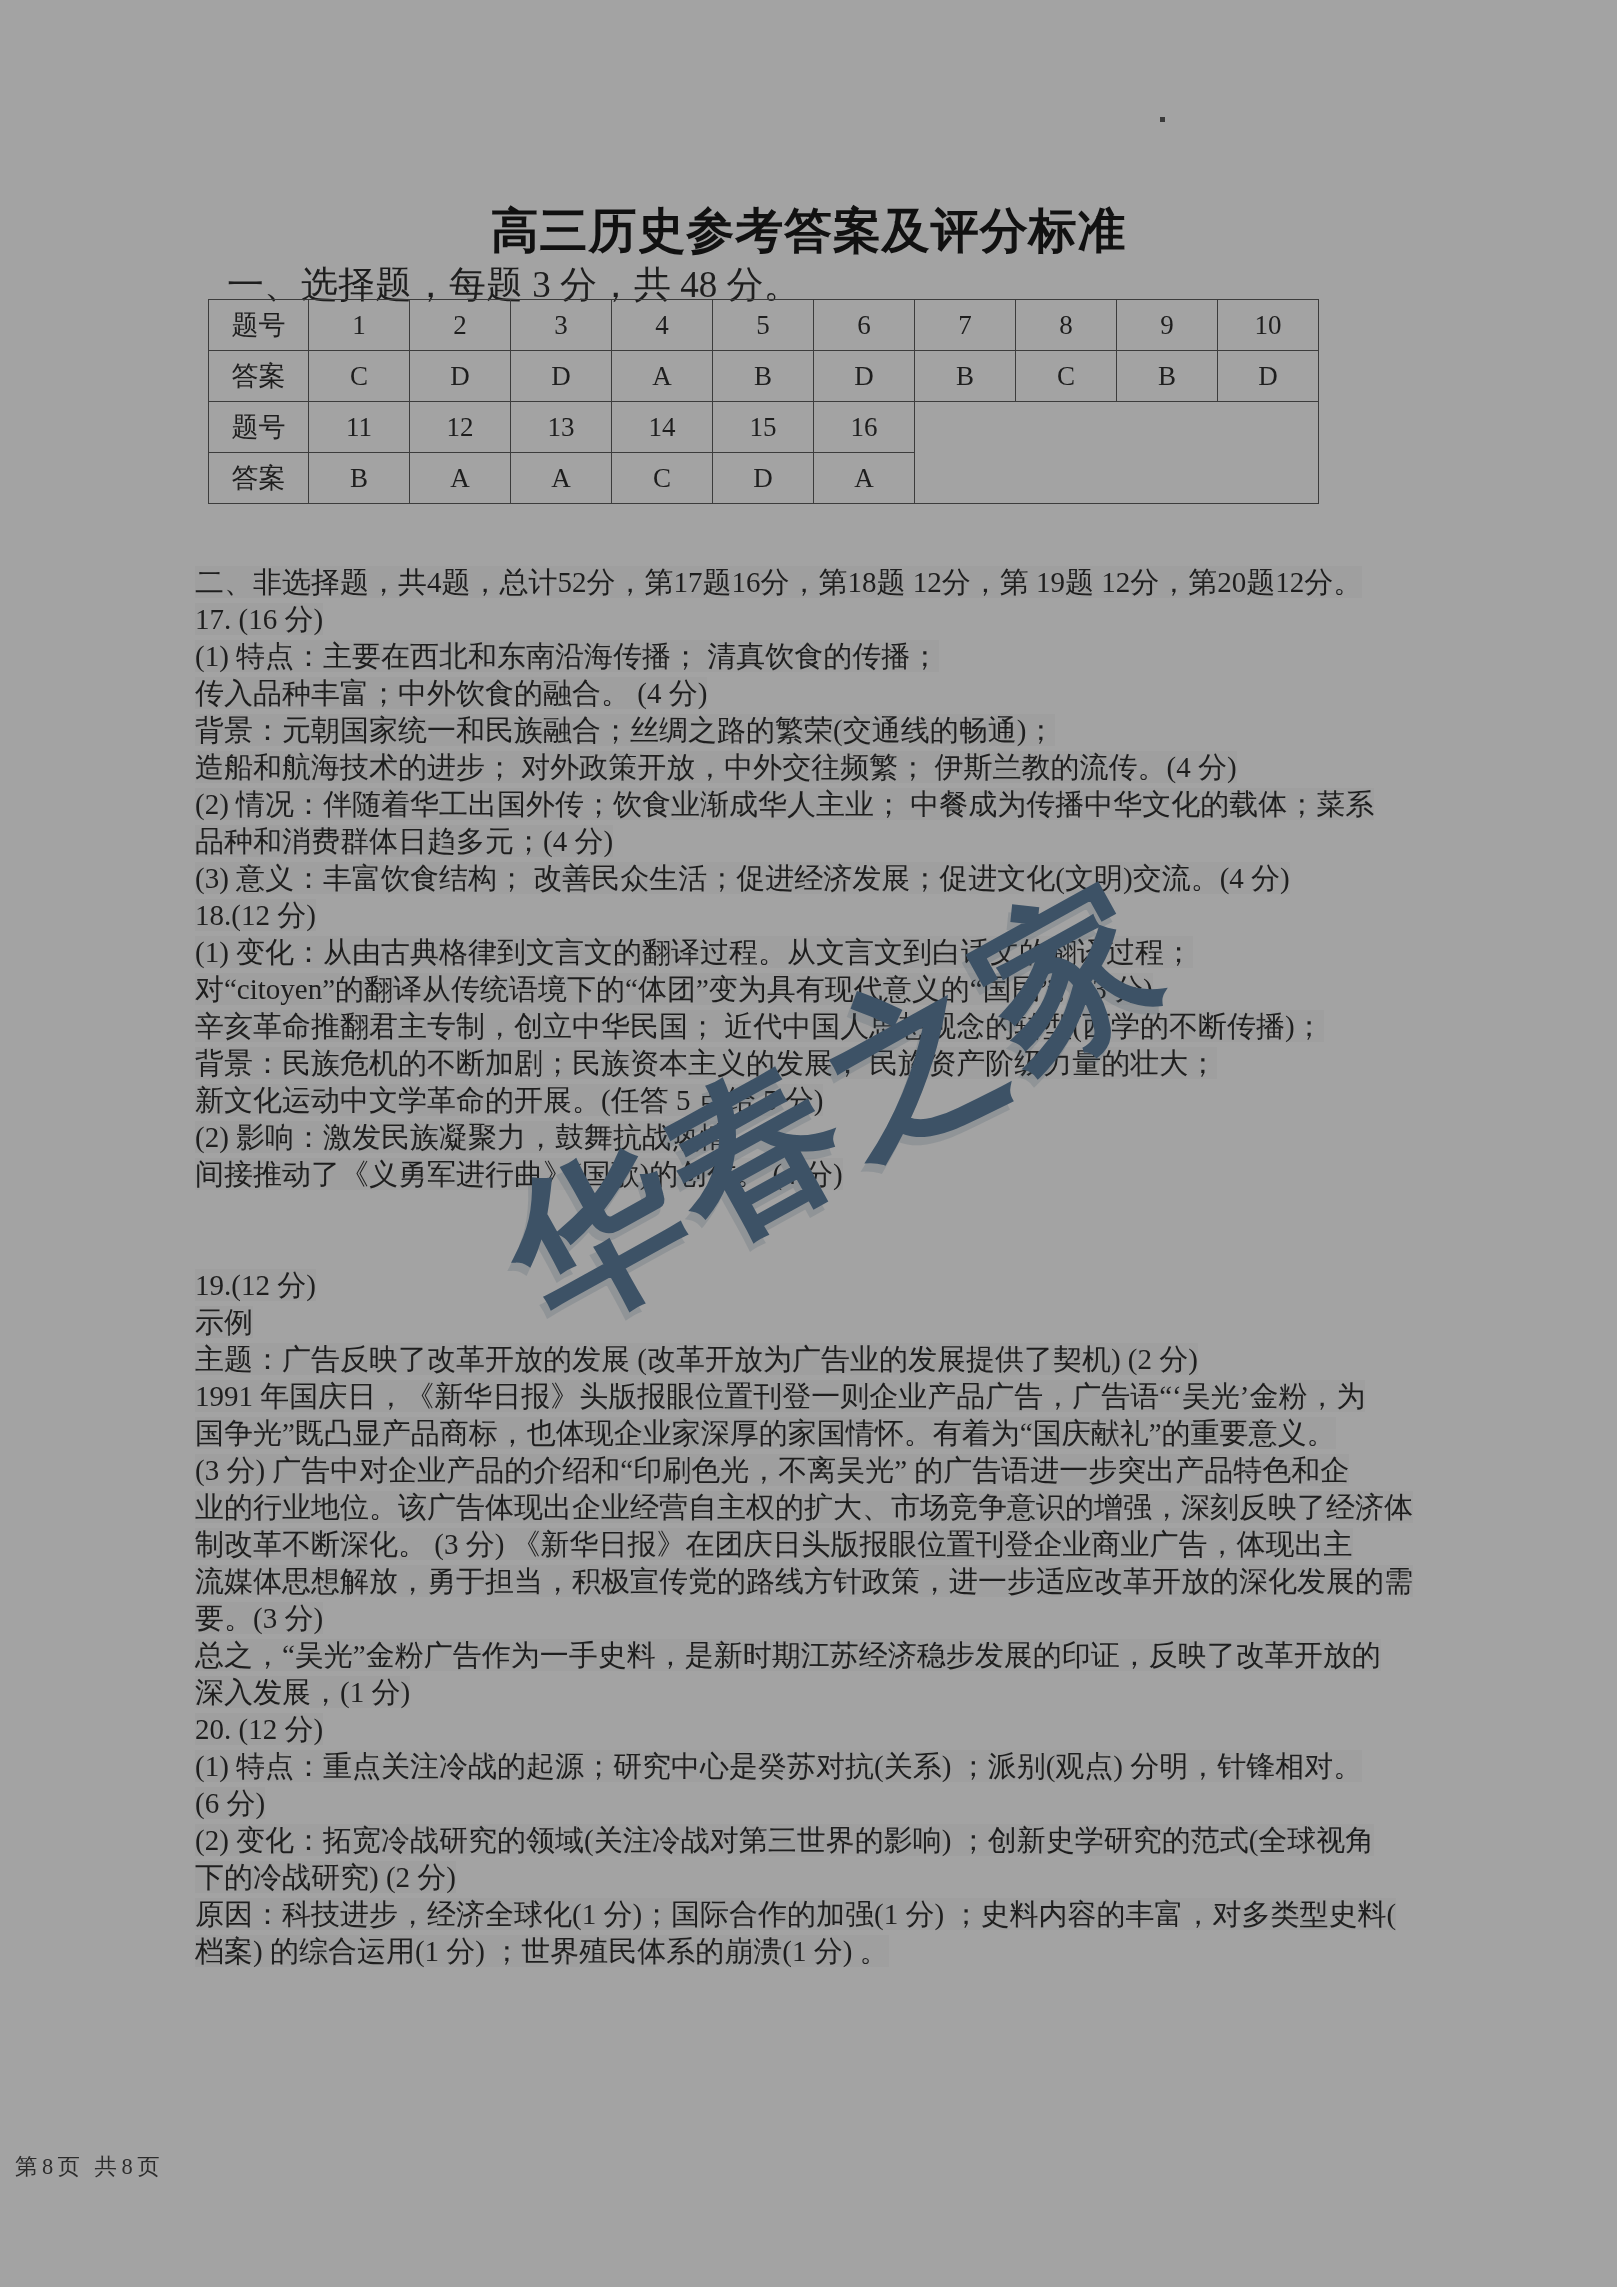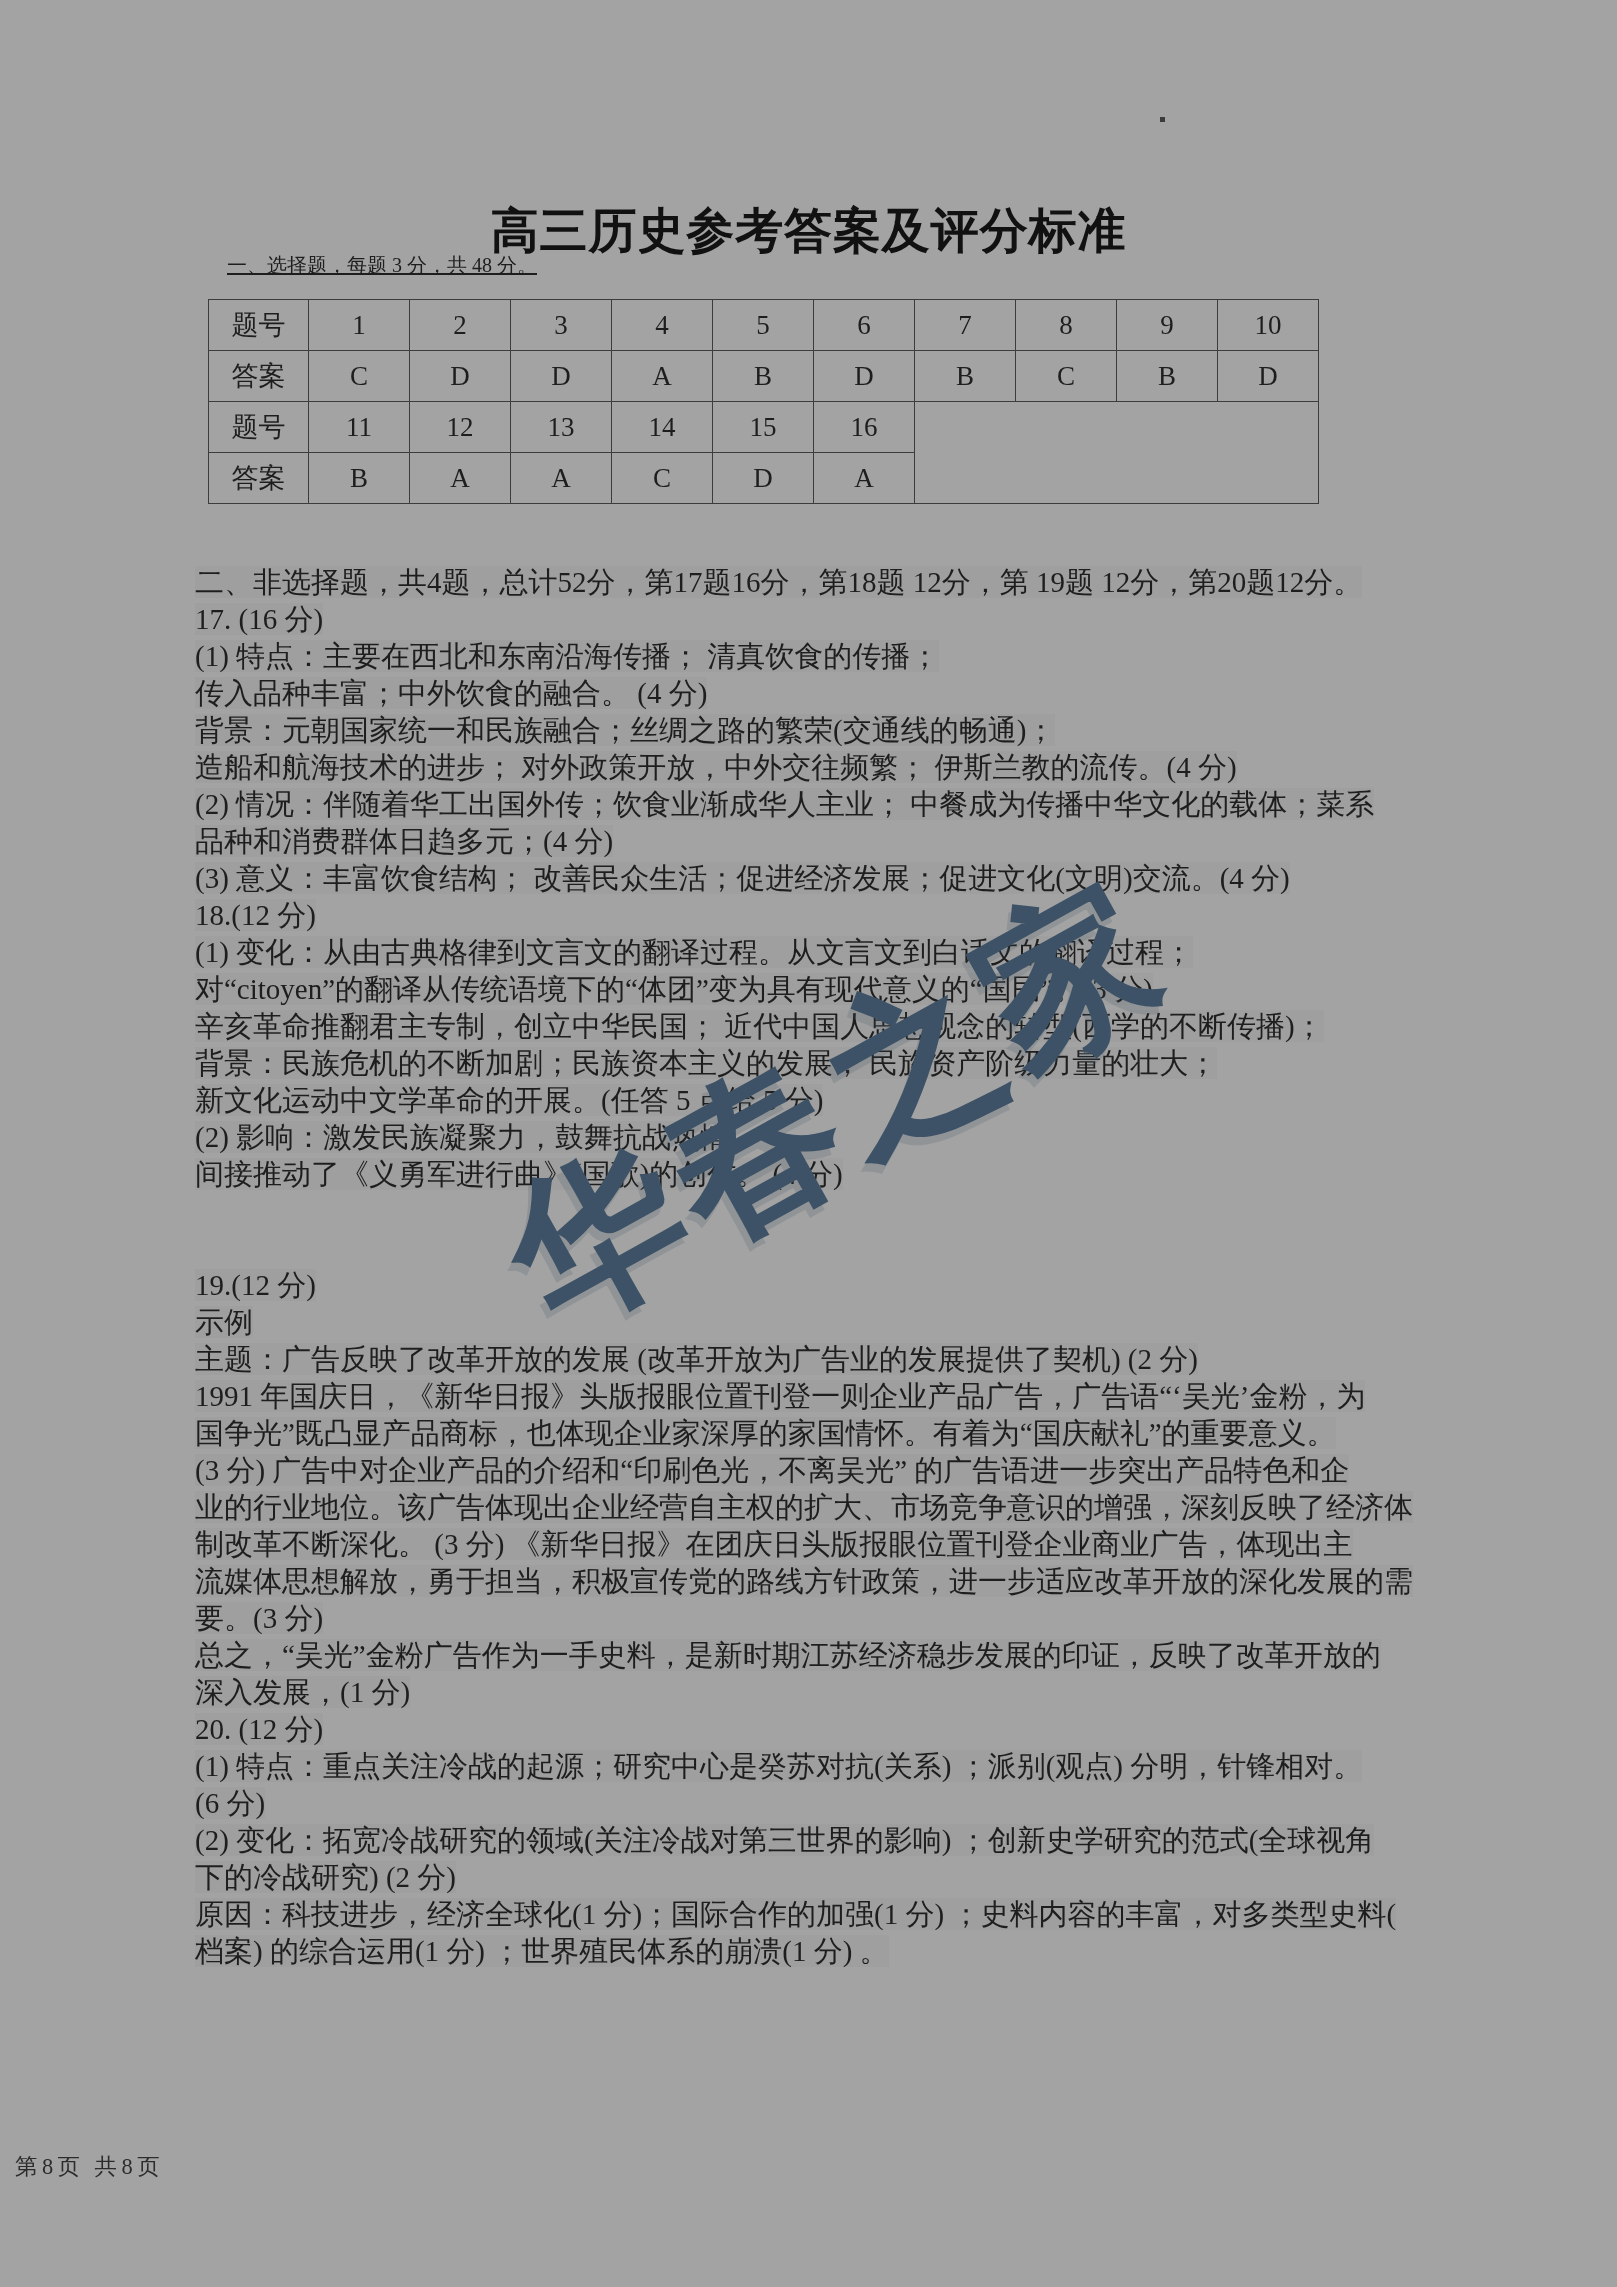--- a/index.html
+++ b/index.html
@@ -20,22 +20,22 @@
     position:absolute; top:199px; left:0; width:100%;
     margin:0;
     text-align:center;
     font-family:"Liberation Sans", sans-serif;
     font-weight:bold;
     font-size:48px;
     letter-spacing:0.9px;
     color:#111;
   }
   .sec1 {
-    position:absolute; top:252px; left:227px;
-    font-size:20px; white-space:nowrap;text-decoration:underline;
+    position:absolute; top:260px; left:227px;
+    font-size:37px; white-space:nowrap;
   }
   table.answers {
     position:absolute; top:299px; left:208px;
     border-collapse:collapse;
     table-layout:fixed;
   }
   table.answers td {
     border:1.8px solid #3c3c3c;
     width:100px; height:50px;
     text-align:center; vertical-align:middle;

